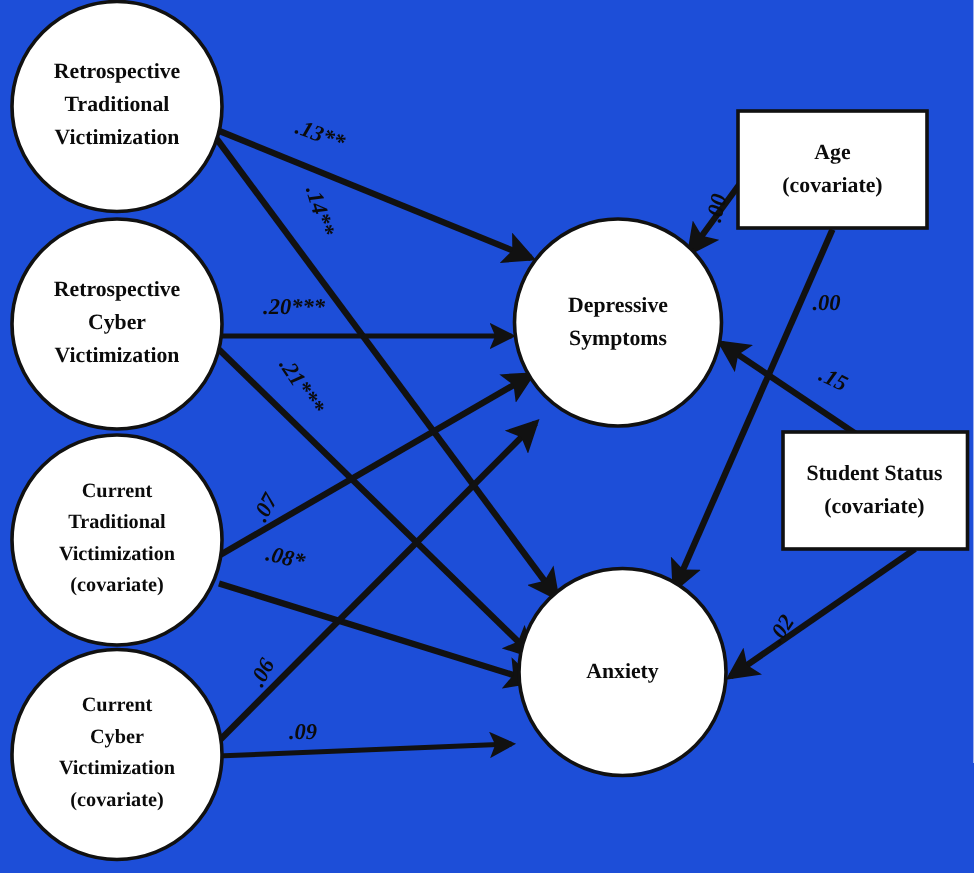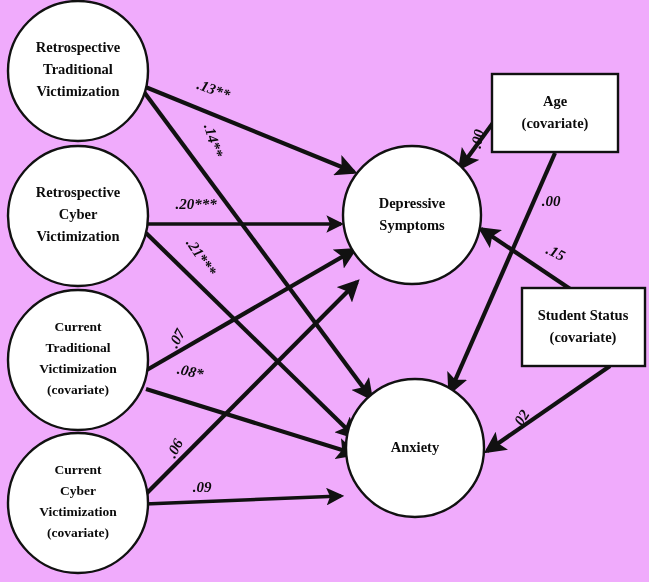--- a/index.html
+++ b/index.html
@@ -10,21 +10,21 @@
   body {
     width: 649px;
     height: 582px;
     font-family: "Liberation Serif", serif;
   }
   #diagram-root {
     position: relative;
     width: 649px;
     height: 582px;
     overflow: hidden;
-    background: #f0abfc;
+    background: #1d4ed8;
   }
   svg.diagram {
     display: block;
     width: 649px;
     height: 582px;
   }
   .node-shape {
     fill: #ffffff;
     stroke: #111111;
     stroke-width: 2.4;

